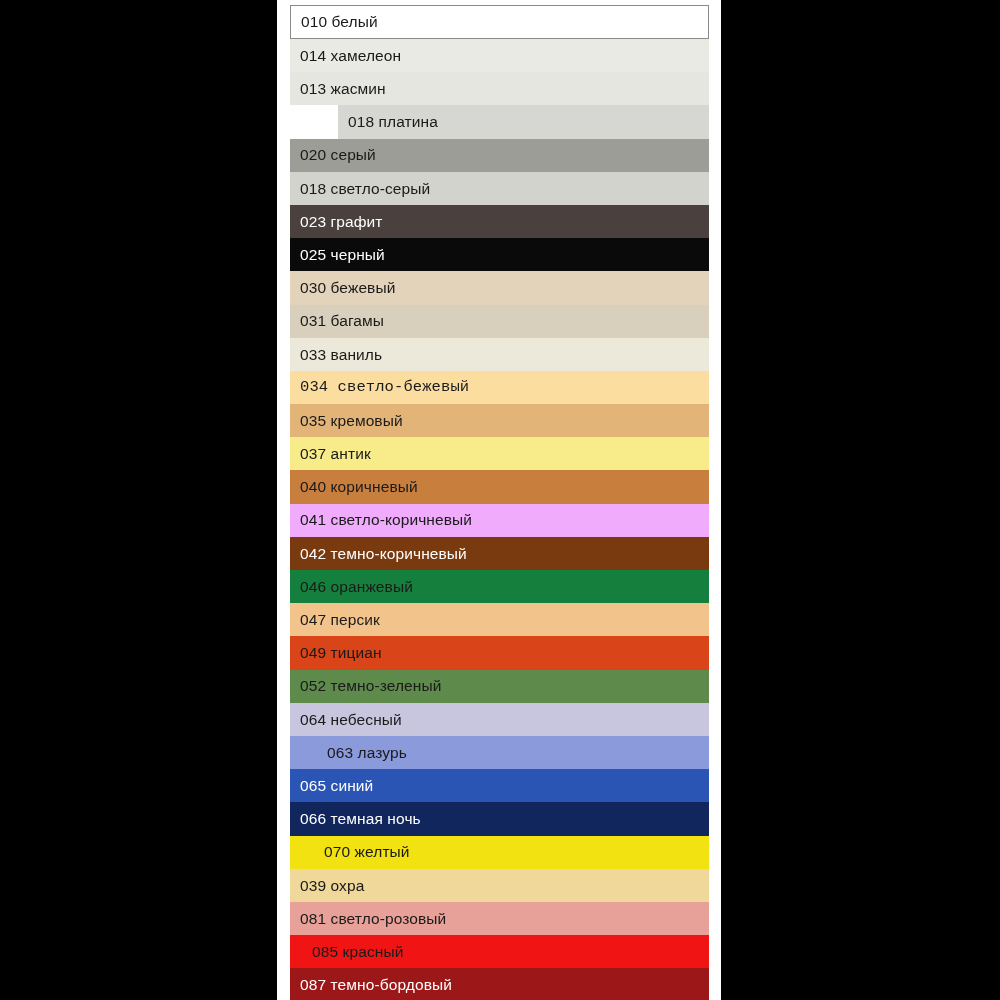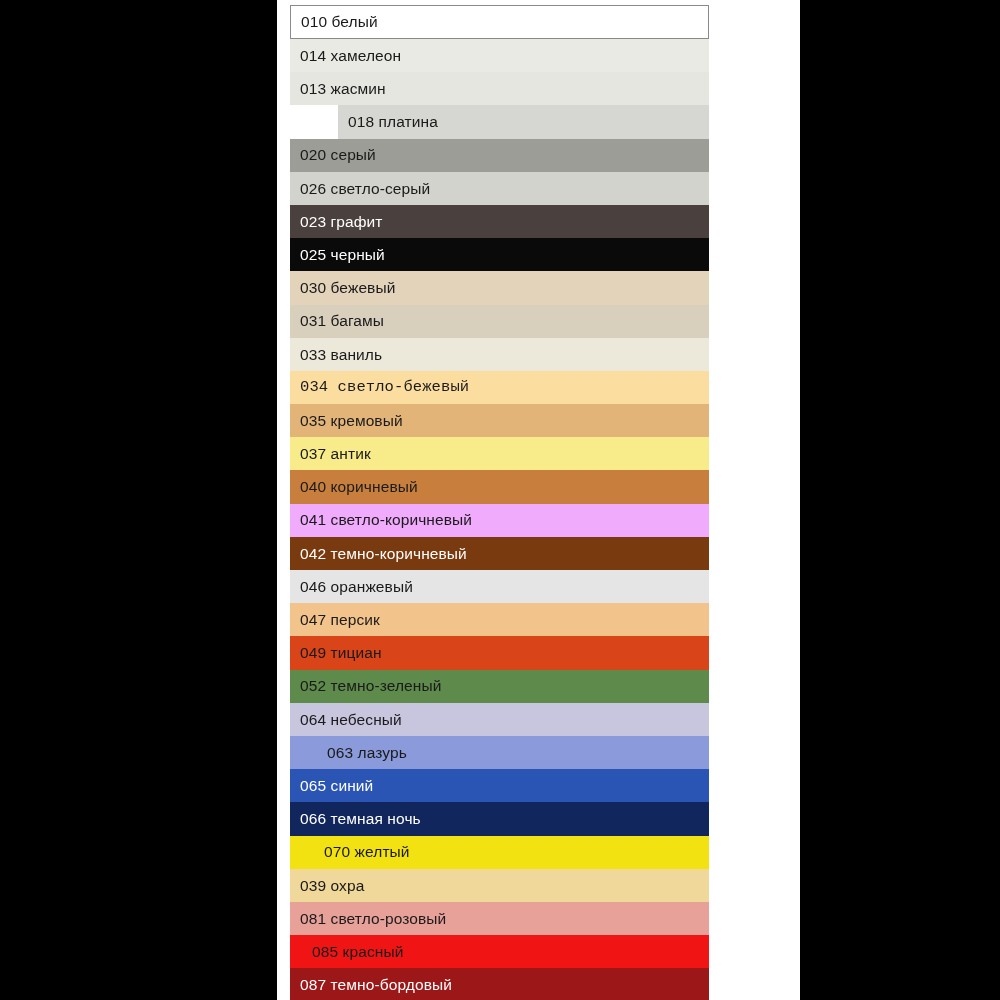--- a/index.html
+++ b/index.html
@@ -16,21 +16,21 @@
   .stage {
     position: relative;
     width: 1000px;
     height: 1000px;
     background: #000000;
   }
   .panel {
     position: absolute;
     left: 277px;
     top: 0;
-    width: 523px;
+    width: 444px;
     height: 1000px;
     background: #ffffff;
   }
   .list {
     position: absolute;
     left: 13px;
     top: 5px;
     width: 419px;
     display: flex;
     flex-direction: column;
@@ -69,21 +69,21 @@
         <div class="row" style="background: rgb(230, 230, 224);">
           <span class="label" style="color: rgb(26, 26, 26);">013 жасмин</span>
         </div>
         <div class="row" style="background: rgb(214, 215, 210); margin-left: 48px;">
           <span class="label" style="color: rgb(26, 26, 26);">018 платина</span>
         </div>
         <div class="row" style="background: rgb(157, 157, 152);">
           <span class="label" style="color: rgb(26, 26, 26);">020 серый</span>
         </div>
         <div class="row" style="background: rgb(211, 211, 205);">
-          <span class="label" style="color: rgb(26, 26, 26);">026 светло-серый</span>
+          <span class="label" style="color: rgb(26, 26, 26);">018 светло-серый</span>
         </div>
         <div class="row" style="background: rgb(74, 64, 61);">
           <span class="label" style="color: rgb(255, 255, 255);">023 графит</span>
         </div>
         <div class="row" style="background: rgb(10, 10, 10);">
           <span class="label" style="color: rgb(255, 255, 255);">025 черный</span>
         </div>
         <div class="row" style="background: rgb(227, 211, 187);">
           <span class="label" style="color: rgb(26, 26, 26);">030 бежевый</span>
         </div>
@@ -104,21 +104,21 @@
         </div>
         <div class="row" style="background: rgb(200, 127, 62);">
           <span class="label" style="color: rgb(26, 26, 26);">040 коричневый</span>
         </div>
         <div class="row" style="background: #f0abfc;">
           <span class="label" style="color: rgb(26, 26, 26);">041 светло-коричневый</span>
         </div>
         <div class="row" style="background: rgb(122, 58, 15);">
           <span class="label" style="color: rgb(255, 255, 255);">042 темно-коричневый</span>
         </div>
-        <div class="row" style="background: #e5e5e5;">
+        <div class="row" style="background: #15803d;">
           <span class="label" style="color: rgb(26, 26, 26);">046 оранжевый</span>
         </div>
         <div class="row" style="background: rgb(243, 195, 140);">
           <span class="label" style="color: rgb(26, 26, 26);">047 персик</span>
         </div>
         <div class="row" style="background: rgb(218, 68, 25);">
           <span class="label" style="color: rgb(26, 26, 26);">049 тициан</span>
         </div>
         <div class="row" style="background: rgb(94, 138, 76);">
           <span class="label" style="color: rgb(26, 26, 26);">052 темно-зеленый</span>

